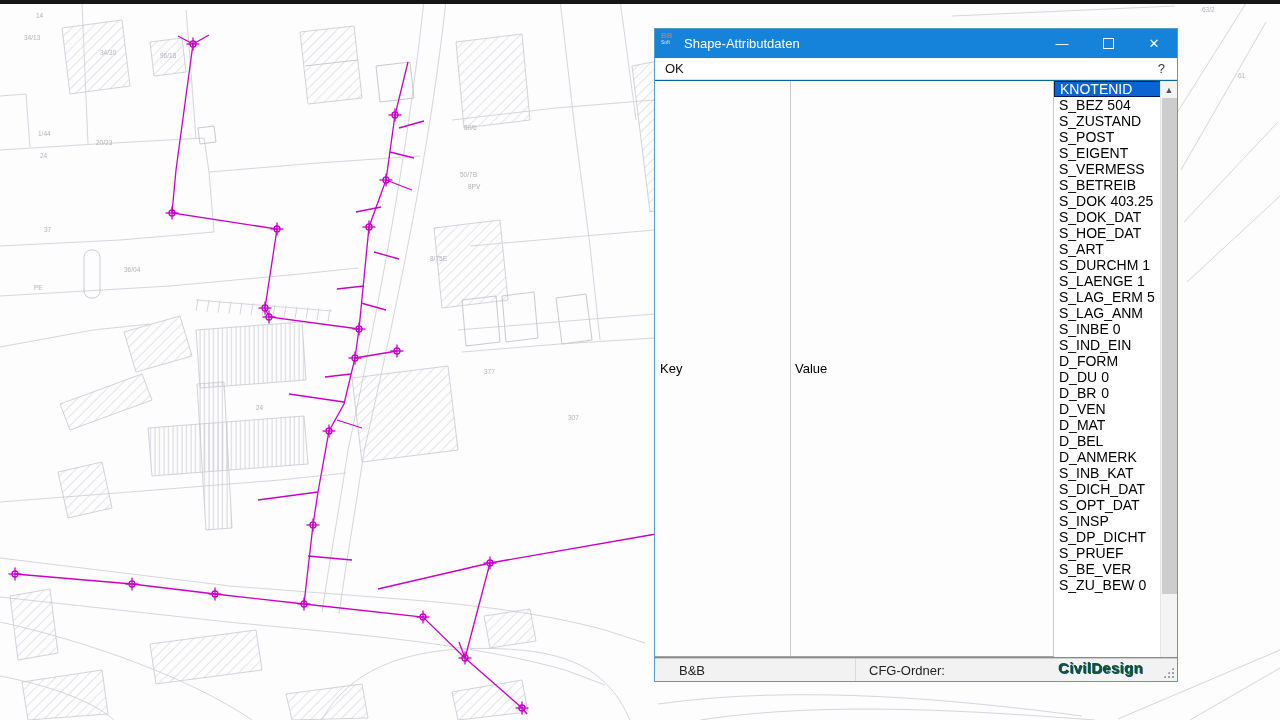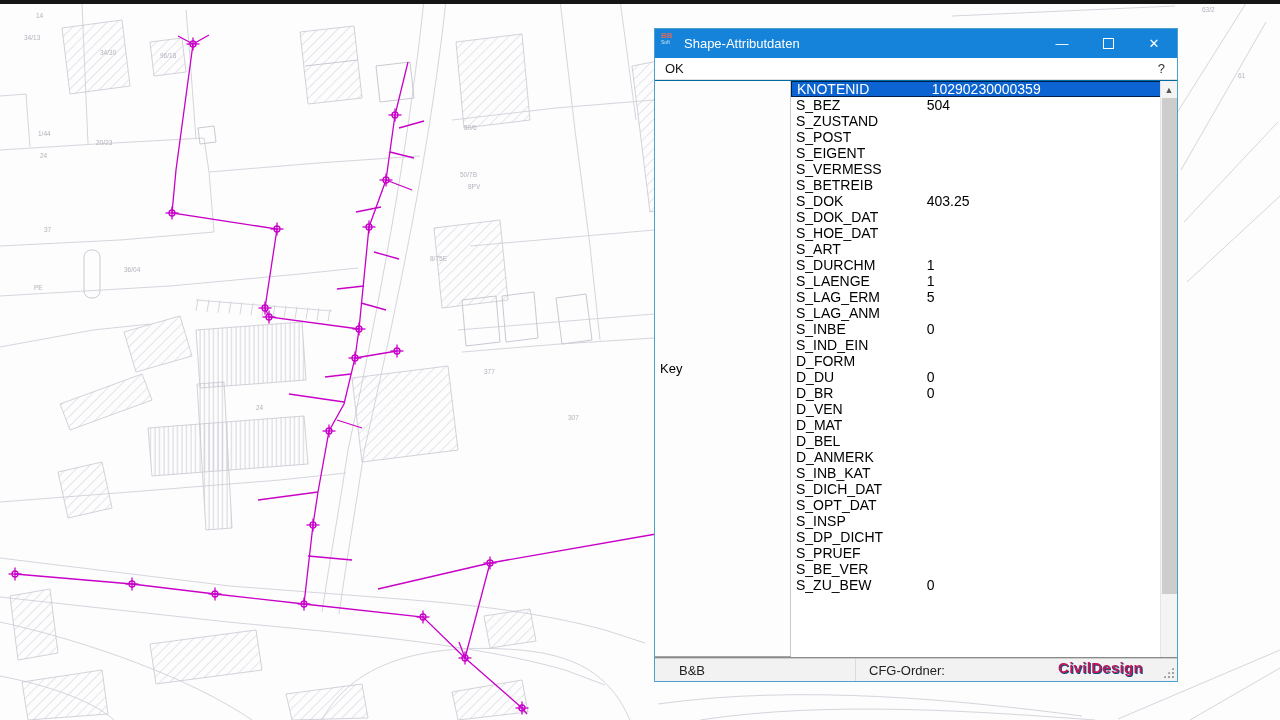--- a/index.html
+++ b/index.html
@@ -49,21 +49,21 @@
              border-left:1px solid #e4e4e4;box-sizing:border-box}
   .sb-up{height:17px;display:flex;align-items:center;justify-content:center;
          font-size:9px;color:#555;background:#f4f4f4}
   .sb-thumb{position:absolute;top:17px;left:1px;width:15px;height:496px;background:#cdcdcd}
 
   .statusbar{flex:0 0 22px;background:#f2f2f2;border-top:1px solid #cdcdcd;display:flex;
              align-items:flex-start;font-size:13px;color:#222;position:relative}
   .sb-cell-company{width:201px;padding-left:24px;box-sizing:border-box;height:100%;
                    border-right:1px solid #dadada;display:flex;align-items:center}
   .sb-cell-cfg{flex:1;padding-left:13px;height:100%;display:flex;align-items:center}
-  .brand{padding-right:34px;font-weight:bold;font-size:15px;color:#be185d;letter-spacing:.3px;
+  .brand{padding-right:34px;font-weight:bold;font-size:15px;color:#14532d;letter-spacing:.3px;
          text-shadow:1px 1px 0 #0b4f7e}
   .grip{position:absolute;right:3px;bottom:3px;width:11px;height:11px;
         background-image:radial-gradient(#a0a0a0 1px,transparent 1.3px);
         background-size:4px 4px;clip-path:polygon(100% 0,100% 100%,0 100%)}
 </style>
 </head>
 <body>
 
 <svg class="map-svg" viewBox="0 0 1280 720">
   <defs>
@@ -337,20 +337,21 @@
   </div>
 
   <div class="menubar">
     <span class="menu-ok">OK</span>
     <span class="menu-help">?</span>
   </div>
 
   <div class="grid-wrap">
     <div class="grid-header">
       <div class="col-key">Key</div>
+      <div class="col-value">Value</div>
       <div class="col-rest"></div>
     </div>
     <div class="grid-body">
         <div class="row sel">
           <span class="k">KNOTENID</span>
           <span class="v">10290230000359</span>
         </div>
         <div class="row">
           <span class="k">S_BEZ</span>
           <span class="v">504</span>

